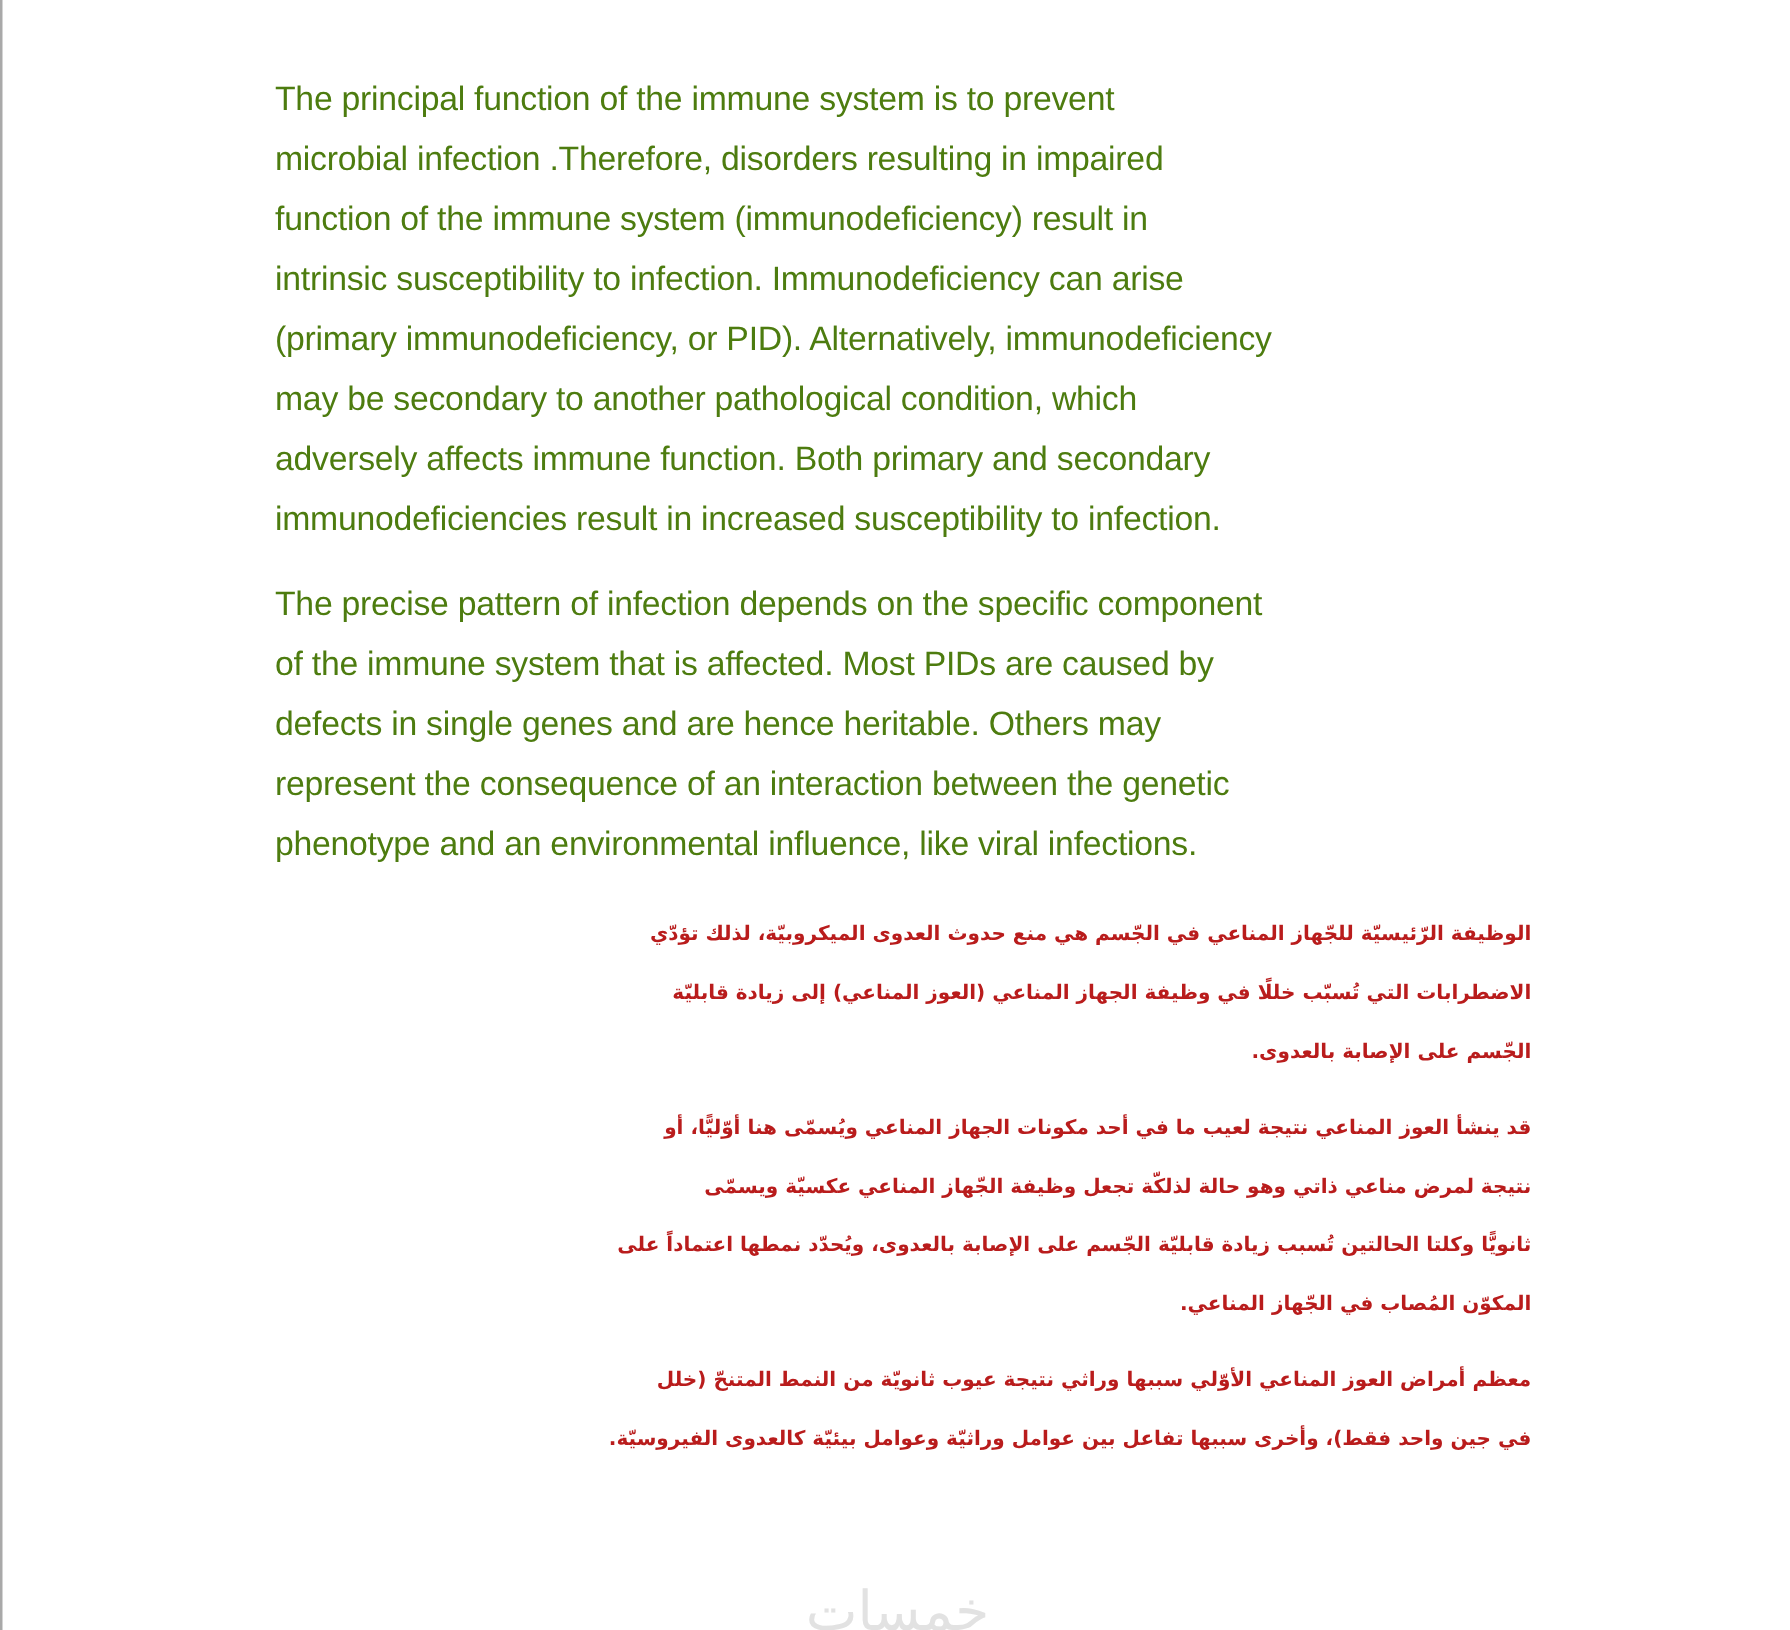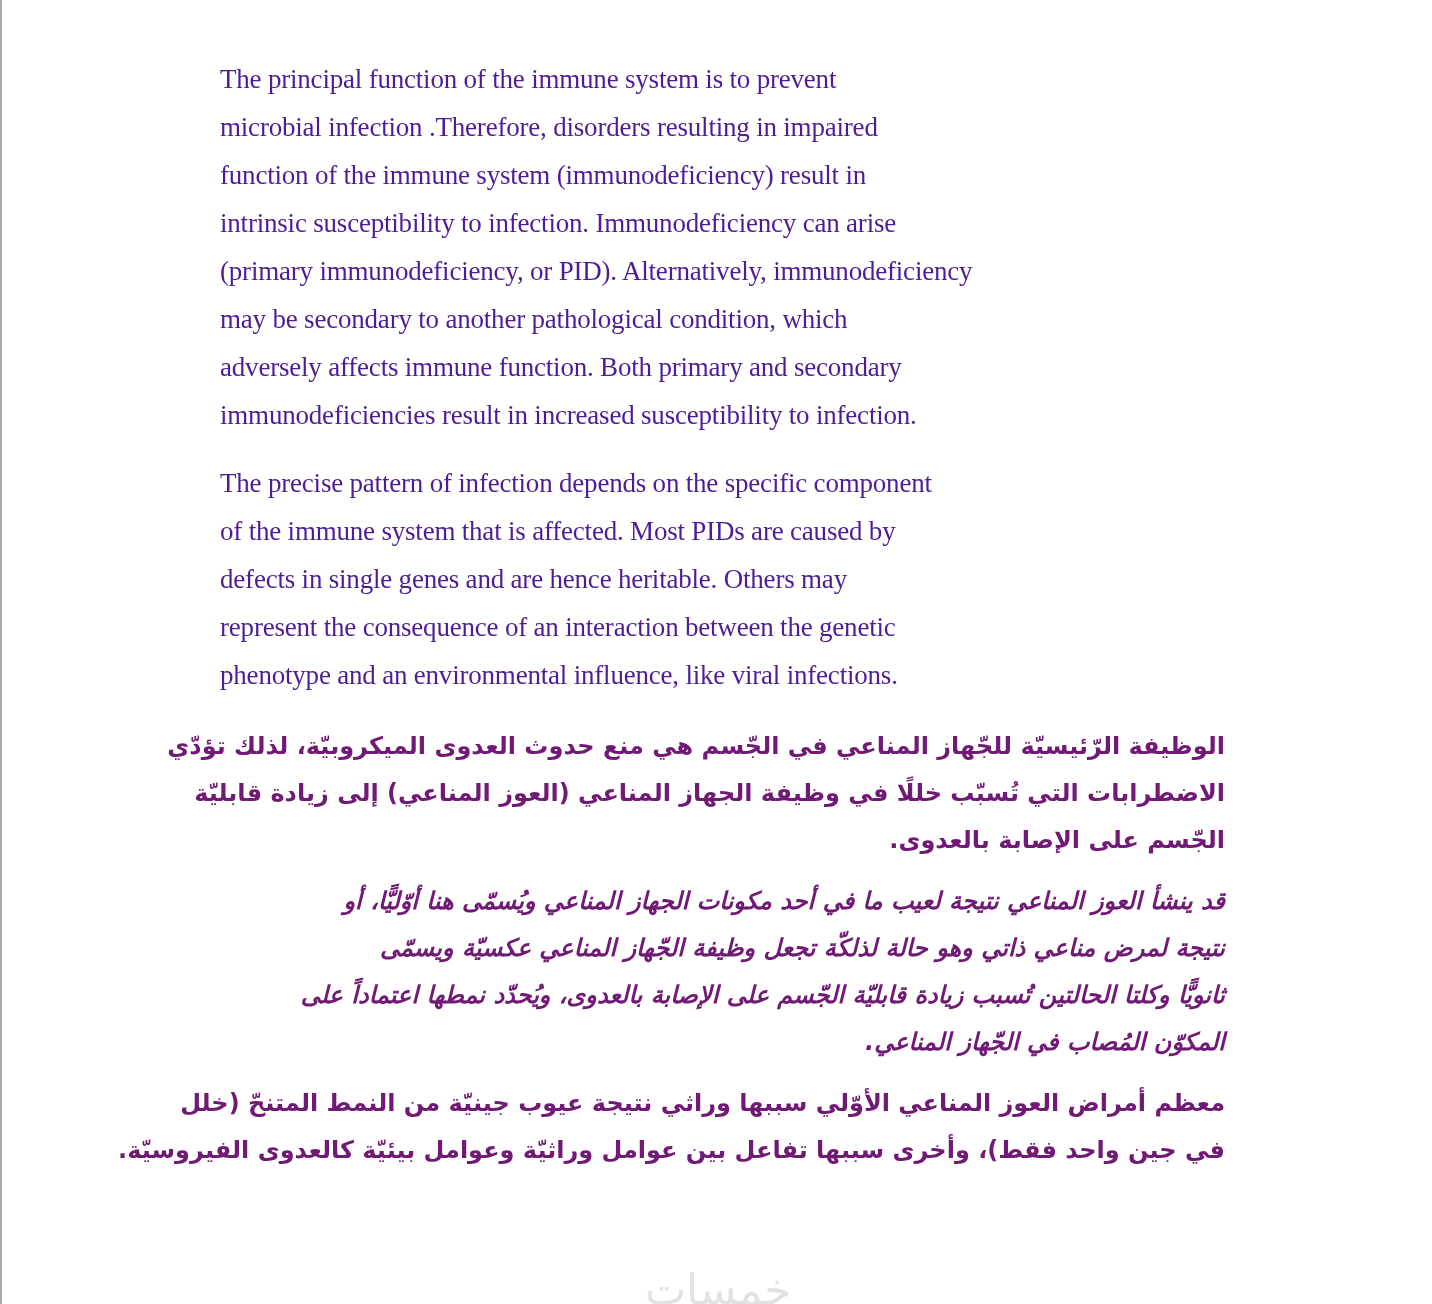--- a/index.html
+++ b/index.html
@@ -15,56 +15,56 @@
       border-left: 2px solid #a9a9a9;
       box-sizing: border-box;
     }
     .page {
       position: absolute;
       left: 218px;
       top: 55px;
       width: 1005px;
     }
     .en-para {
-      font-family: Liberation Serif, serif;
+      font-family: Liberation Sans, sans-serif;
       font-size: 27px;
-      color: #4c1d95;
+      color: #4d7c0f;
       letter-spacing: -0.2px;
       margin: 0;
     }
     .en-line {
       display: block;
       height: 48px;
       line-height: 48px;
       white-space: nowrap;
       text-align: justify;
       text-align-last: justify;
       width: max-content;
       min-width: 0;
     }
     .en-para.p1 { margin-bottom: 20px; }
     .en-para.p2 { margin-bottom: 24px; }
     .ar-para {
       direction: rtl;
       font-family: "DejaVu Sans", sans-serif;
-      font-size: 24px;
+      font-size: 16px;
       font-weight: bold;
-      color: #701a75;
+      color: #b91c1c;
       margin: 0;
       width: 1005px;
     }
     .ar-line {
       display: block;
       height: 47px;
       line-height: 47px;
       white-space: nowrap;
       text-align: right;
     }
     .ar-para.a1 { margin-bottom: 14px; }
-    .ar-para.a2 { margin-bottom: 14px; font-style: italic; }
+    .ar-para.a2 { margin-bottom: 14px; }
     .watermark {
       position: absolute;
       left: 628px;
       top: 1232px;
       width: 176px;
       height: 52px;
       font-family: "DejaVu Sans", sans-serif;
       font-size: 44px;
       line-height: 52px;
       color: #e2e2e2;
@@ -105,19 +105,19 @@
   </div>
 
   <div class="ar-para a2">
     <span class="ar-line">قد ينشأ العوز المناعي نتيجة لعيب ما في أحد مكونات الجهاز المناعي ويُسمّى هنا أوّليًّا، أو</span>
     <span class="ar-line">نتيجة لمرض مناعي ذاتي وهو حالة لذلكّة تجعل وظيفة الجّهاز المناعي عكسيّة ويسمّى</span>
     <span class="ar-line">ثانويًّا وكلتا الحالتين تُسبب زيادة قابليّة الجّسم على الإصابة بالعدوى، ويُحدّد نمطها اعتماداً على</span>
     <span class="ar-line">المكوّن المُصاب في الجّهاز المناعي.</span>
   </div>
 
   <div class="ar-para a3">
-    <span class="ar-line">معظم أمراض العوز المناعي الأوّلي سببها وراثي نتيجة عيوب جينيّة من النمط المتنحّ (خلل</span>
+    <span class="ar-line">معظم أمراض العوز المناعي الأوّلي سببها وراثي نتيجة عيوب ثانويّة من النمط المتنحّ (خلل</span>
     <span class="ar-line">في جين واحد فقط)، وأخرى سببها تفاعل بين عوامل وراثيّة وعوامل بيئيّة كالعدوى الفيروسيّة.</span>
   </div>
 
 </div>
 
 <div class="watermark">خمسات</div>
 
 </body></html>

